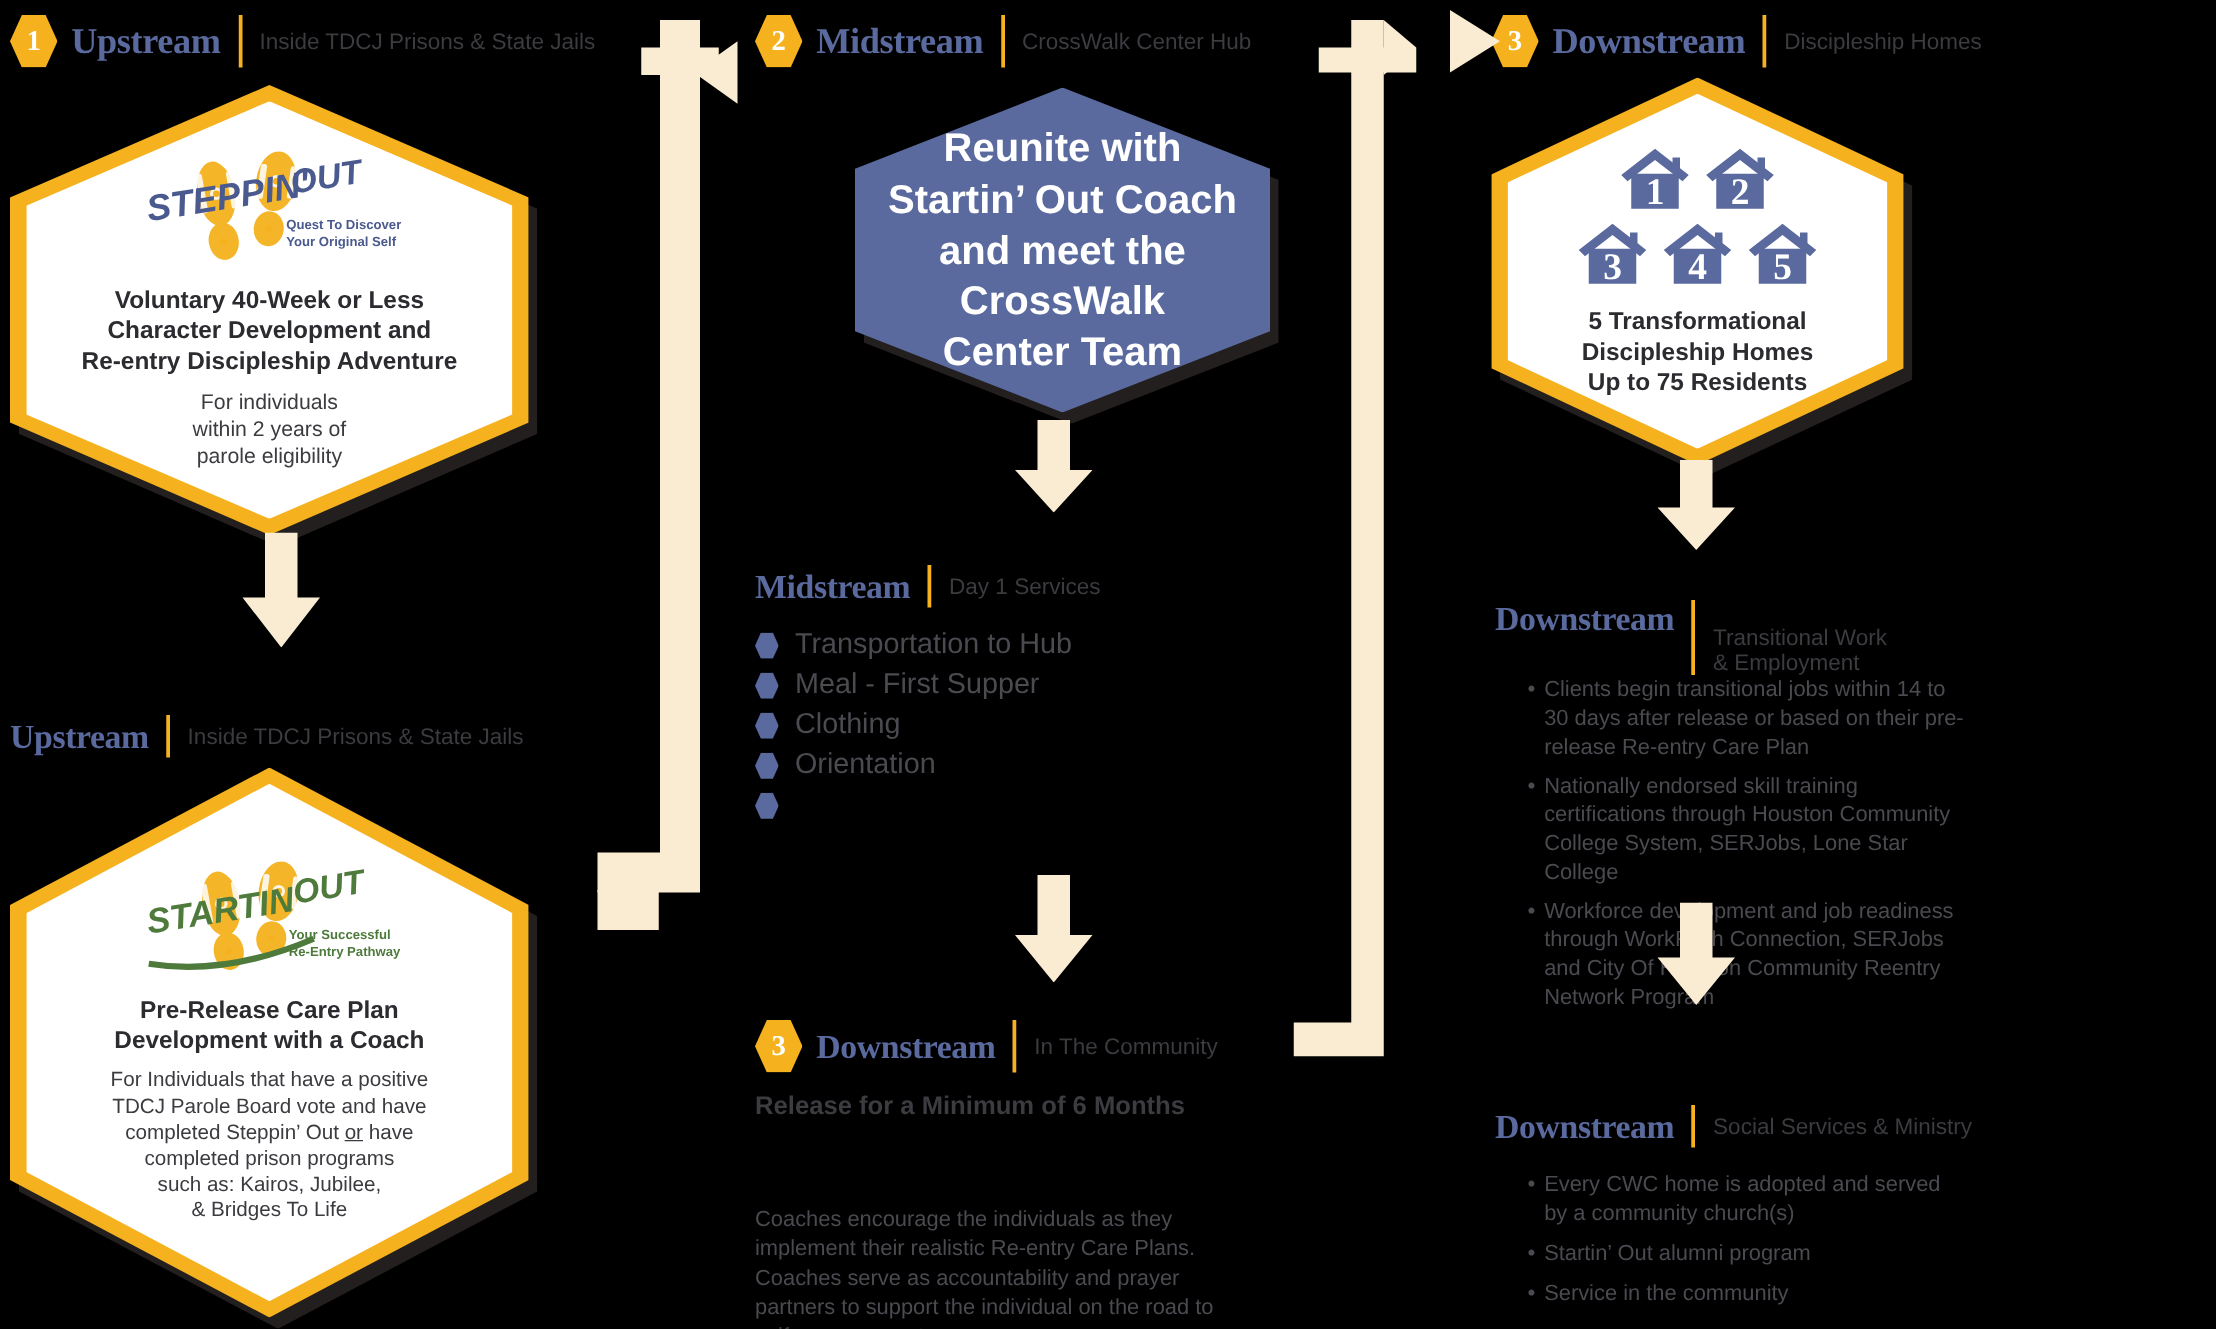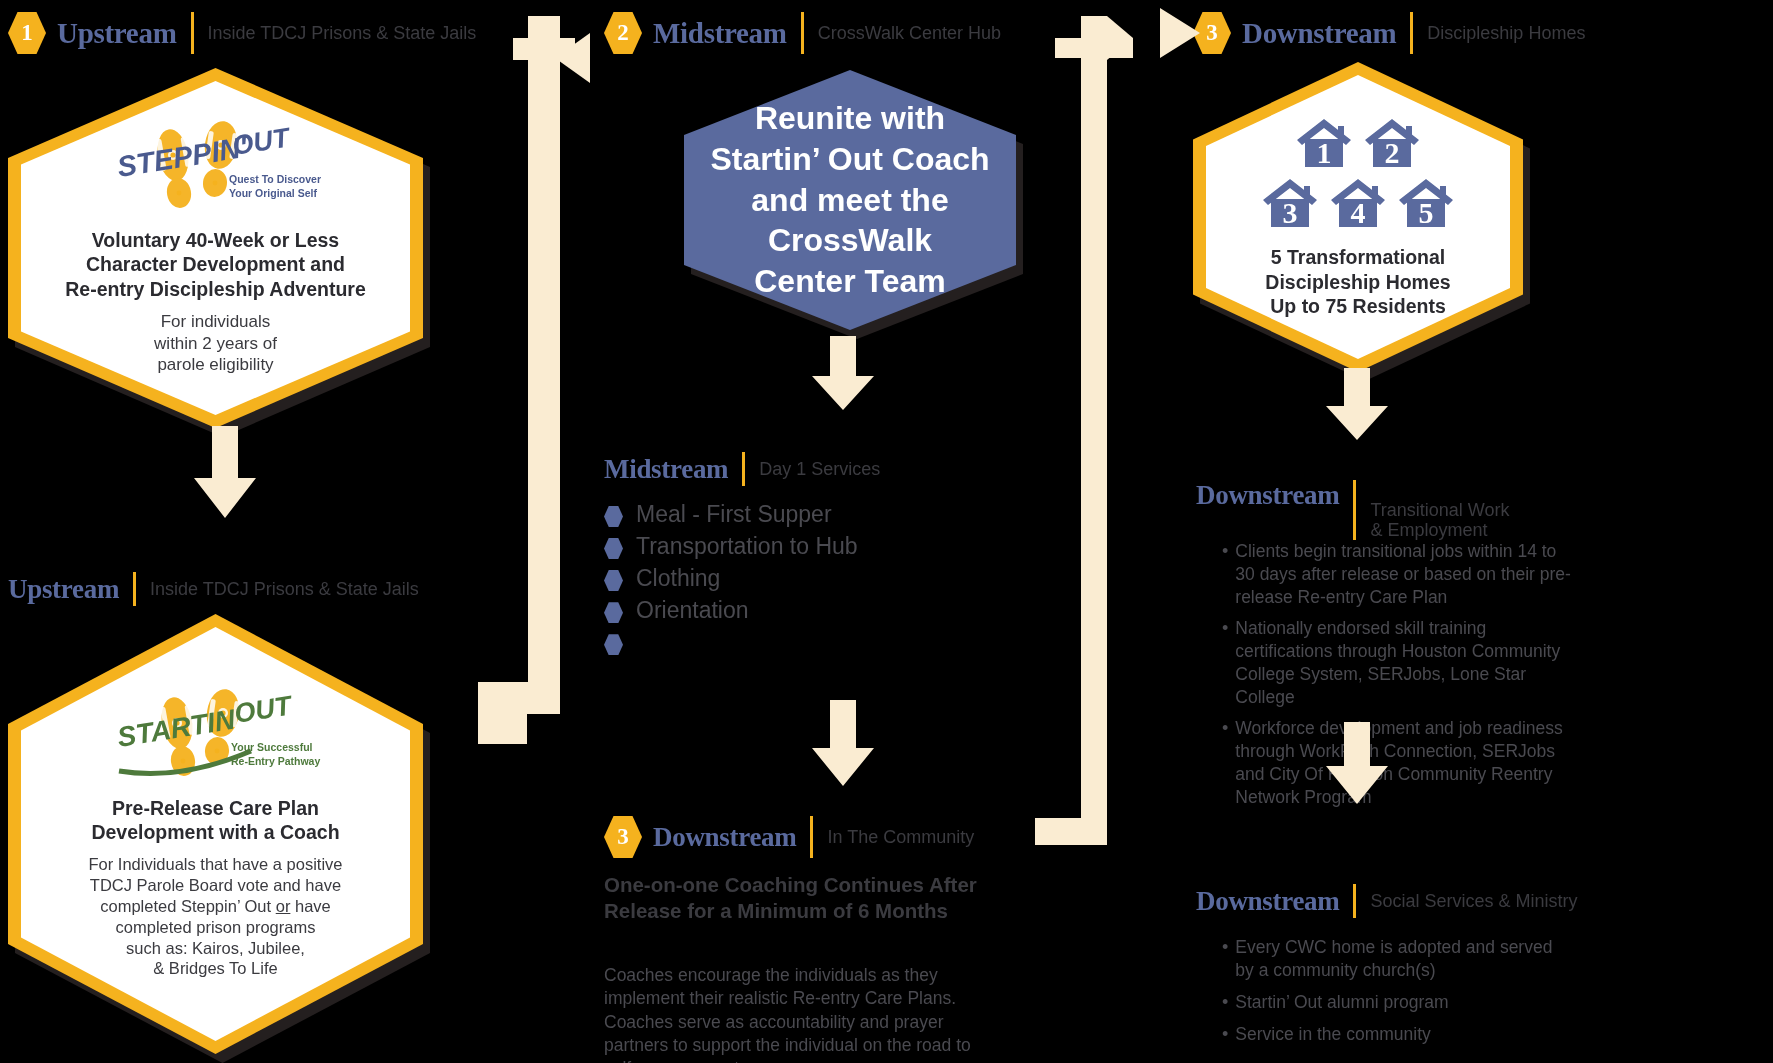--- a/index.html
+++ b/index.html
@@ -285,25 +285,25 @@
 
   <div class="sec-head" style="left:600px; top:452px;">
     <div class="sec-word small" style="margin-left:4px;">Midstream</div>
     <div class="rule"></div>
     <div class="sec-sub">Day 1 Services</div>
   </div>
 
   <div class="hexlist" style="left:604px; top:500px; width:400px;">
     <div class="hexlist-item">
       <div class="hexbullet"></div>
-      <div class="hexlist-text">Meal - First Supper</div>
+      <div class="hexlist-text">Transportation to Hub</div>
     </div>
     <div class="hexlist-item">
       <div class="hexbullet"></div>
-      <div class="hexlist-text">Transportation to Hub</div>
+      <div class="hexlist-text">Meal - First Supper</div>
     </div>
     <div class="hexlist-item">
       <div class="hexbullet"></div>
       <div class="hexlist-text">Clothing</div>
     </div>
     <div class="hexlist-item">
       <div class="hexbullet"></div>
       <div class="hexlist-text">Orientation</div>
     </div>
     <div class="hexlist-item">
@@ -318,21 +318,20 @@
   </div>
 
   <div class="sec-head" style="left:604px; top:816px;">
     <div class="hexnum">3</div>
     <div class="sec-word small">Downstream</div>
     <div class="rule"></div>
     <div class="sec-sub">In The Community</div>
   </div>
 
   <div class="para-bold" style="left:604px; top:872px; width:400px;">
-    <div>One-on-one Coaching Continues After</div>
     <div>Release for a Minimum of 6 Months</div>
   </div>
 
   <div class="para" style="left:604px; top:932px; width:398px;margin-top:32px;">Coaches encourage the individuals as they implement their realistic Re-entry Care Plans. Coaches serve as accountability and prayer partners to support the individual on the road to self-management.</div>
 
   <div class="hexwrap" style="left:1193px; top:62px; width:330px; height:310px;">
     <div class="hexshadow"></div>
     <div class="hexouter"></div>
     <div class="hexinner" style="padding:22px 26px;">
       <div class="houses">

